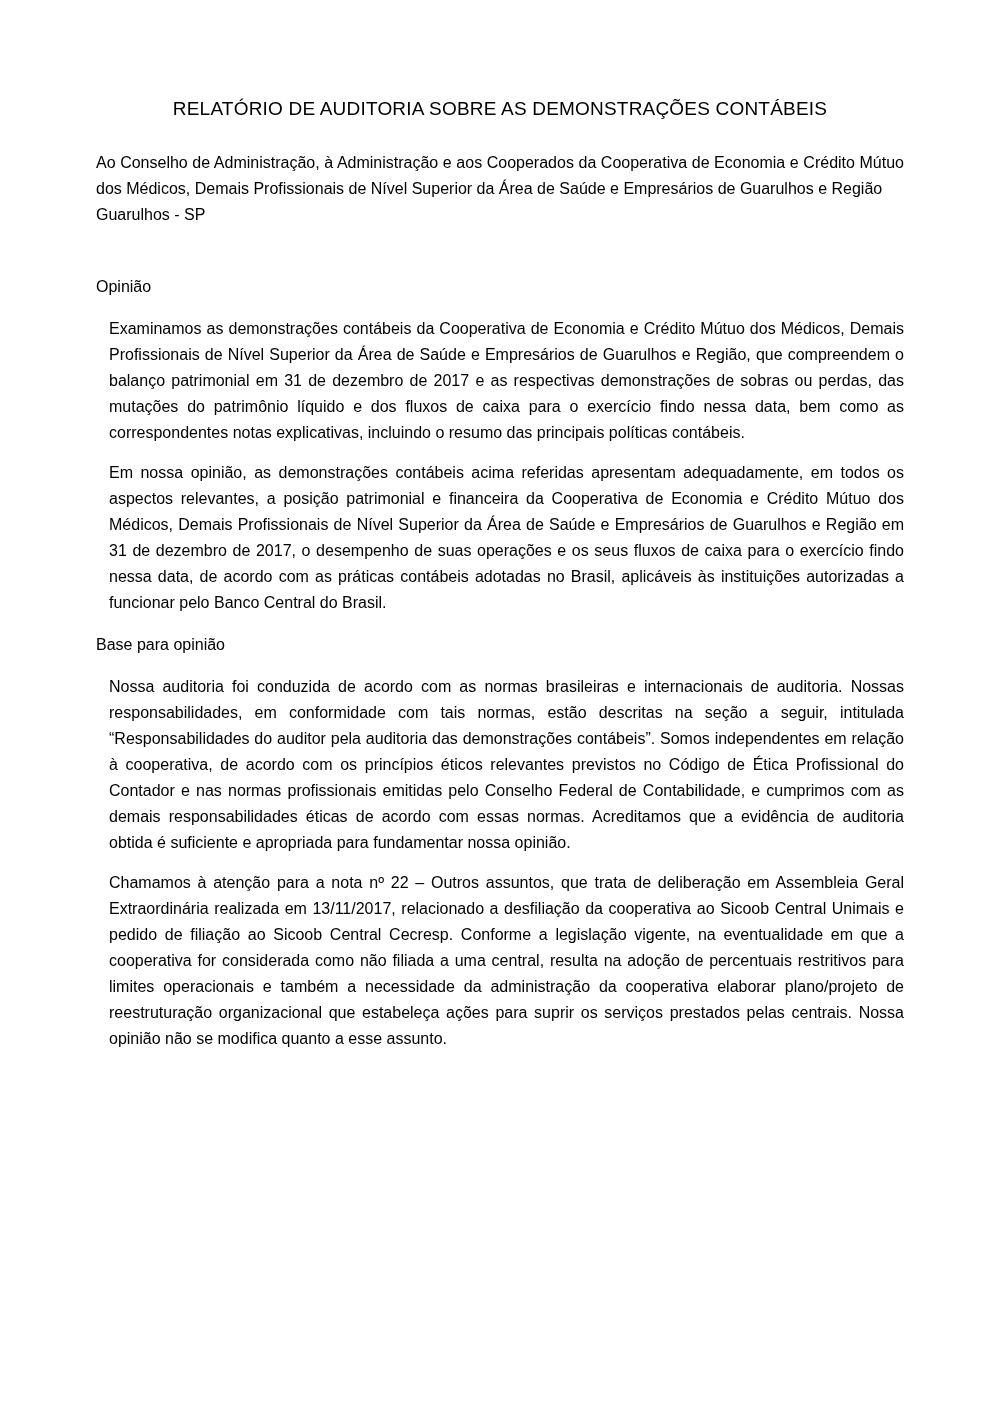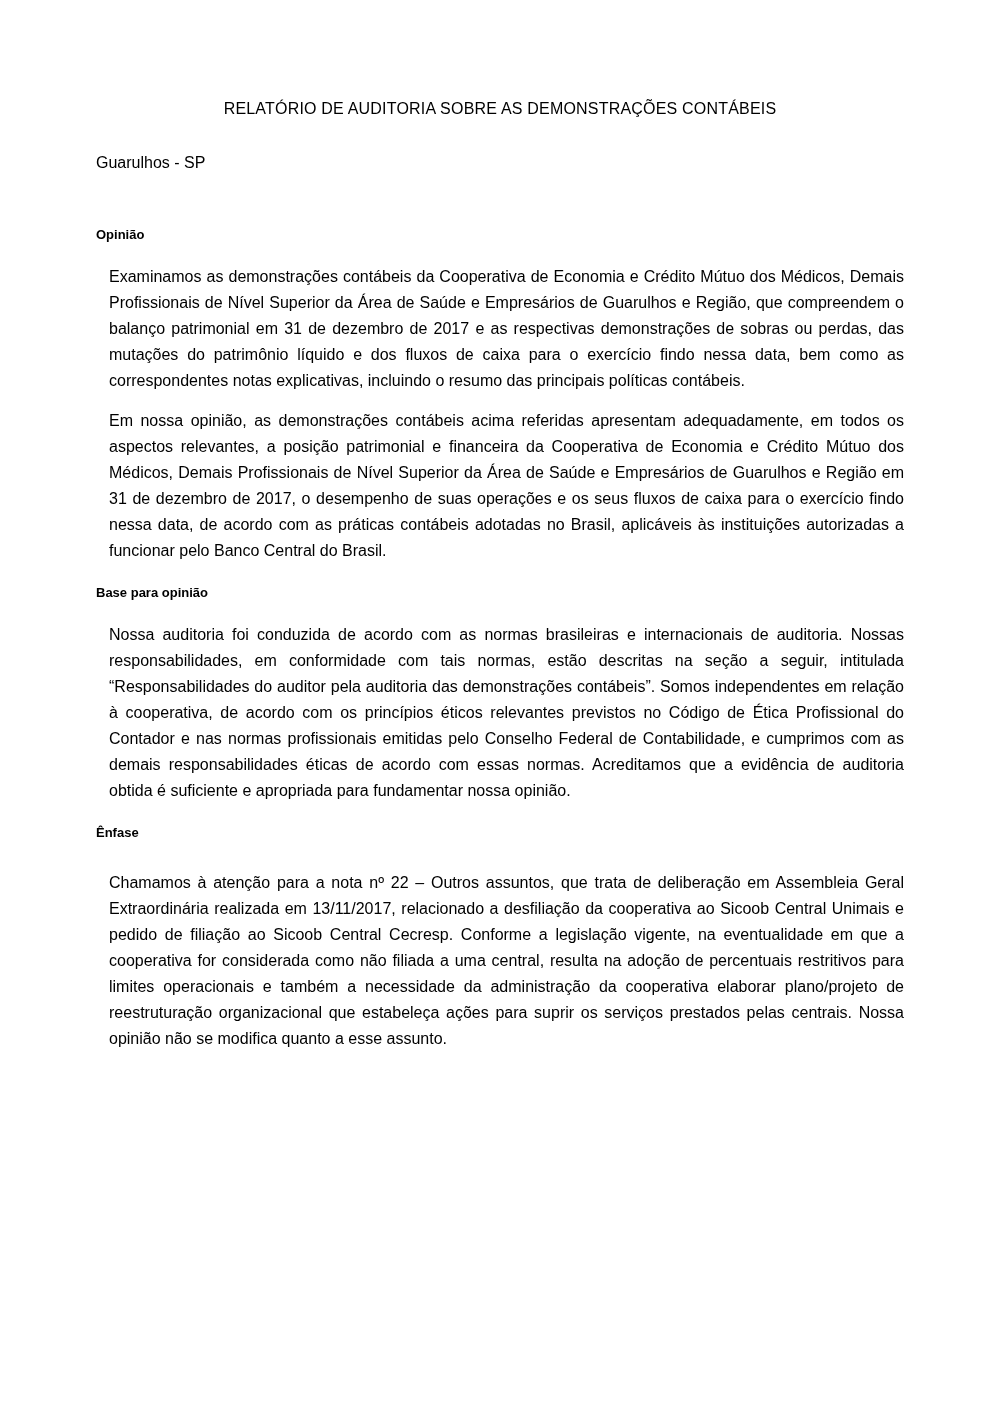--- a/index.html
+++ b/index.html
@@ -16,65 +16,65 @@
     box-sizing: border-box;
     padding: 96px 96px 40px 96px;
     font-family: "Liberation Sans", "DejaVu Sans", sans-serif;
     font-size: 16px;
     line-height: 26px;
     color: #000000;
   }
   .doc-title {
     text-align: center;
     font-weight: normal;
-    font-size: 16px;
+    font-size: 19px;
     margin: 0 0 28px 0;
     letter-spacing: 0.2px;
   }
   p.para {
     margin: 0 0 14px 13px;
     text-align: justify;
   }
   p.addressee {
     margin: 0;
     text-align: justify;
   }
   .city-line {
     display: inline-block;
     margin: 0 0 30px 0;
   }
   h2.section-heading {
-    font-size: 13px;
-    font-weight: bold;
+    font-size: 16px;
+    font-weight: normal;
     margin: 16px 0 16px 0;
   }
   h2.section-heading.extra-space {
     margin-bottom: 24px;
   }
   .bold-inline {
     font-weight: normal;
   }
 </style>
 </head>
 <body>
 
 <div class="page">
 
   <h1 class="doc-title">RELATÓRIO DE AUDITORIA SOBRE AS DEMONSTRAÇÕES CONTÁBEIS</h1>
 
+  <p class="para addressee">Ao Conselho de Administração, à Administração e aos Cooperados da Cooperativa de Economia e Crédito Mútuo dos Médicos, Demais Profissionais de Nível Superior da Área de Saúde e Empresários de Guarulhos e Região</p>
 
   <span class="city-line">Guarulhos - SP</span>
 
   <h2 class="section-heading">Opinião</h2>
 
   <p class="para">Examinamos as demonstrações contábeis da Cooperativa de Economia e Crédito Mútuo dos Médicos, Demais Profissionais de Nível Superior da Área de Saúde e Empresários de Guarulhos e Região, que compreendem o balanço patrimonial em 31 de dezembro de 2017 e as respectivas demonstrações de sobras ou perdas, das mutações do patrimônio líquido e dos fluxos de caixa para o exercício findo nessa data, bem como as correspondentes notas explicativas, incluindo o resumo das principais políticas contábeis.</p>
 
   <p class="para">Em nossa opinião, as demonstrações contábeis acima referidas apresentam adequadamente, em todos os aspectos relevantes, a posição patrimonial e financeira da Cooperativa de Economia e Crédito Mútuo dos Médicos, Demais Profissionais de Nível Superior da Área de Saúde e Empresários de Guarulhos e Região em 31 de dezembro de 2017, o desempenho de suas operações e os seus fluxos de caixa para o exercício findo nessa data, de acordo com as práticas contábeis adotadas no Brasil, aplicáveis às instituições autorizadas a funcionar pelo Banco Central do Brasil.</p>
 
   <h2 class="section-heading">Base para opinião</h2>
 
   <p class="para">Nossa auditoria foi conduzida de acordo com as normas brasileiras e internacionais de auditoria. Nossas responsabilidades, em conformidade com tais normas, estão descritas na seção a seguir, intitulada “Responsabilidades do auditor pela auditoria das demonstrações contábeis”. Somos independentes em relação à cooperativa, de acordo com os princípios éticos relevantes previstos no Código de Ética Profissional do Contador e nas normas profissionais emitidas pelo Conselho Federal de Contabilidade, e cumprimos com as demais responsabilidades éticas de acordo com essas normas. Acreditamos que a evidência de auditoria obtida é suficiente e apropriada para fundamentar nossa opinião.</p>
 
-  <h2 class="section-heading extra-space">Ênfase</h2>
 
   <p class="para"><span>Chamamos à atenção para a nota </span><span class="bold-inline">nº 22 – Outros assuntos</span><span>, que trata de deliberação em Assembleia Geral Extraordinária realizada em 13/11/2017, relacionado a desfiliação da cooperativa ao Sicoob Central Unimais e pedido de filiação ao Sicoob Central Cecresp. Conforme a legislação vigente, na eventualidade em que a cooperativa for considerada como não filiada a uma central, resulta na adoção de percentuais restritivos para limites operacionais e também a necessidade da administração da cooperativa elaborar plano/projeto de reestruturação organizacional que estabeleça ações para suprir os serviços prestados pelas centrais. Nossa opinião não se modifica quanto a esse assunto.</span></p>
 
 </div>
 
 </body></html>

